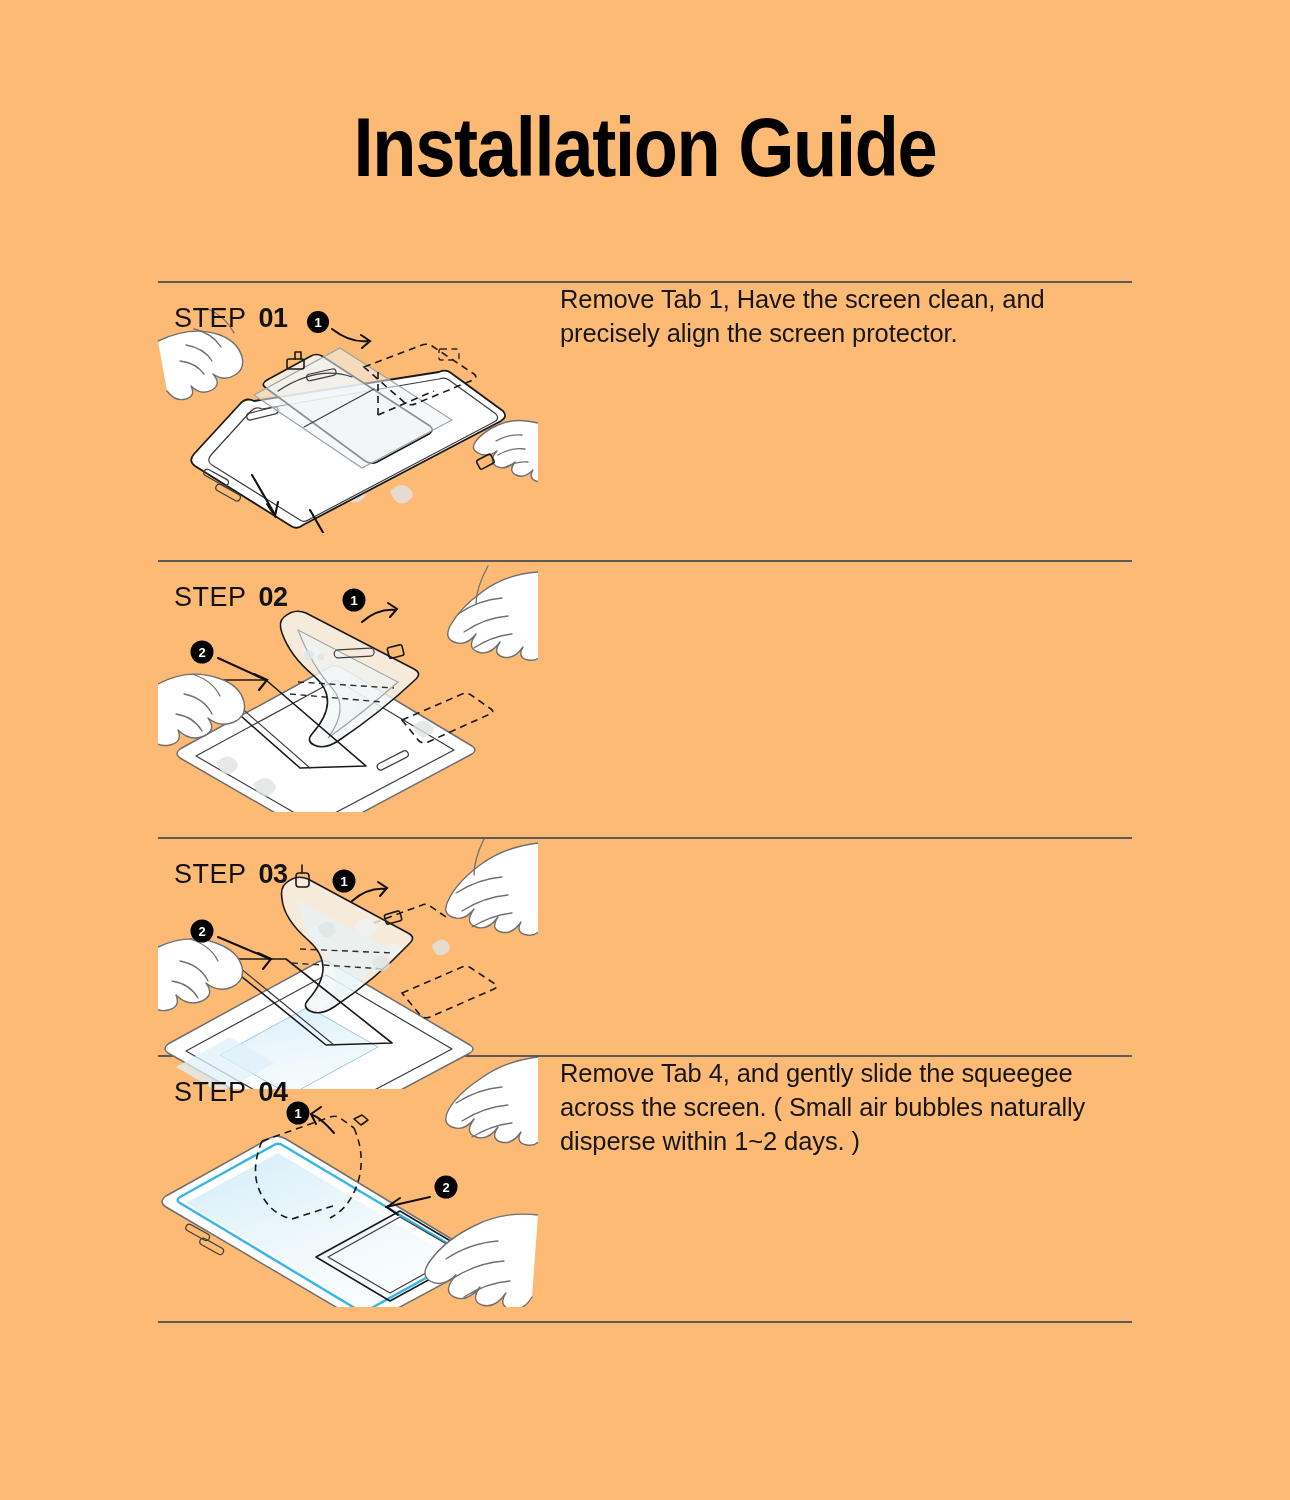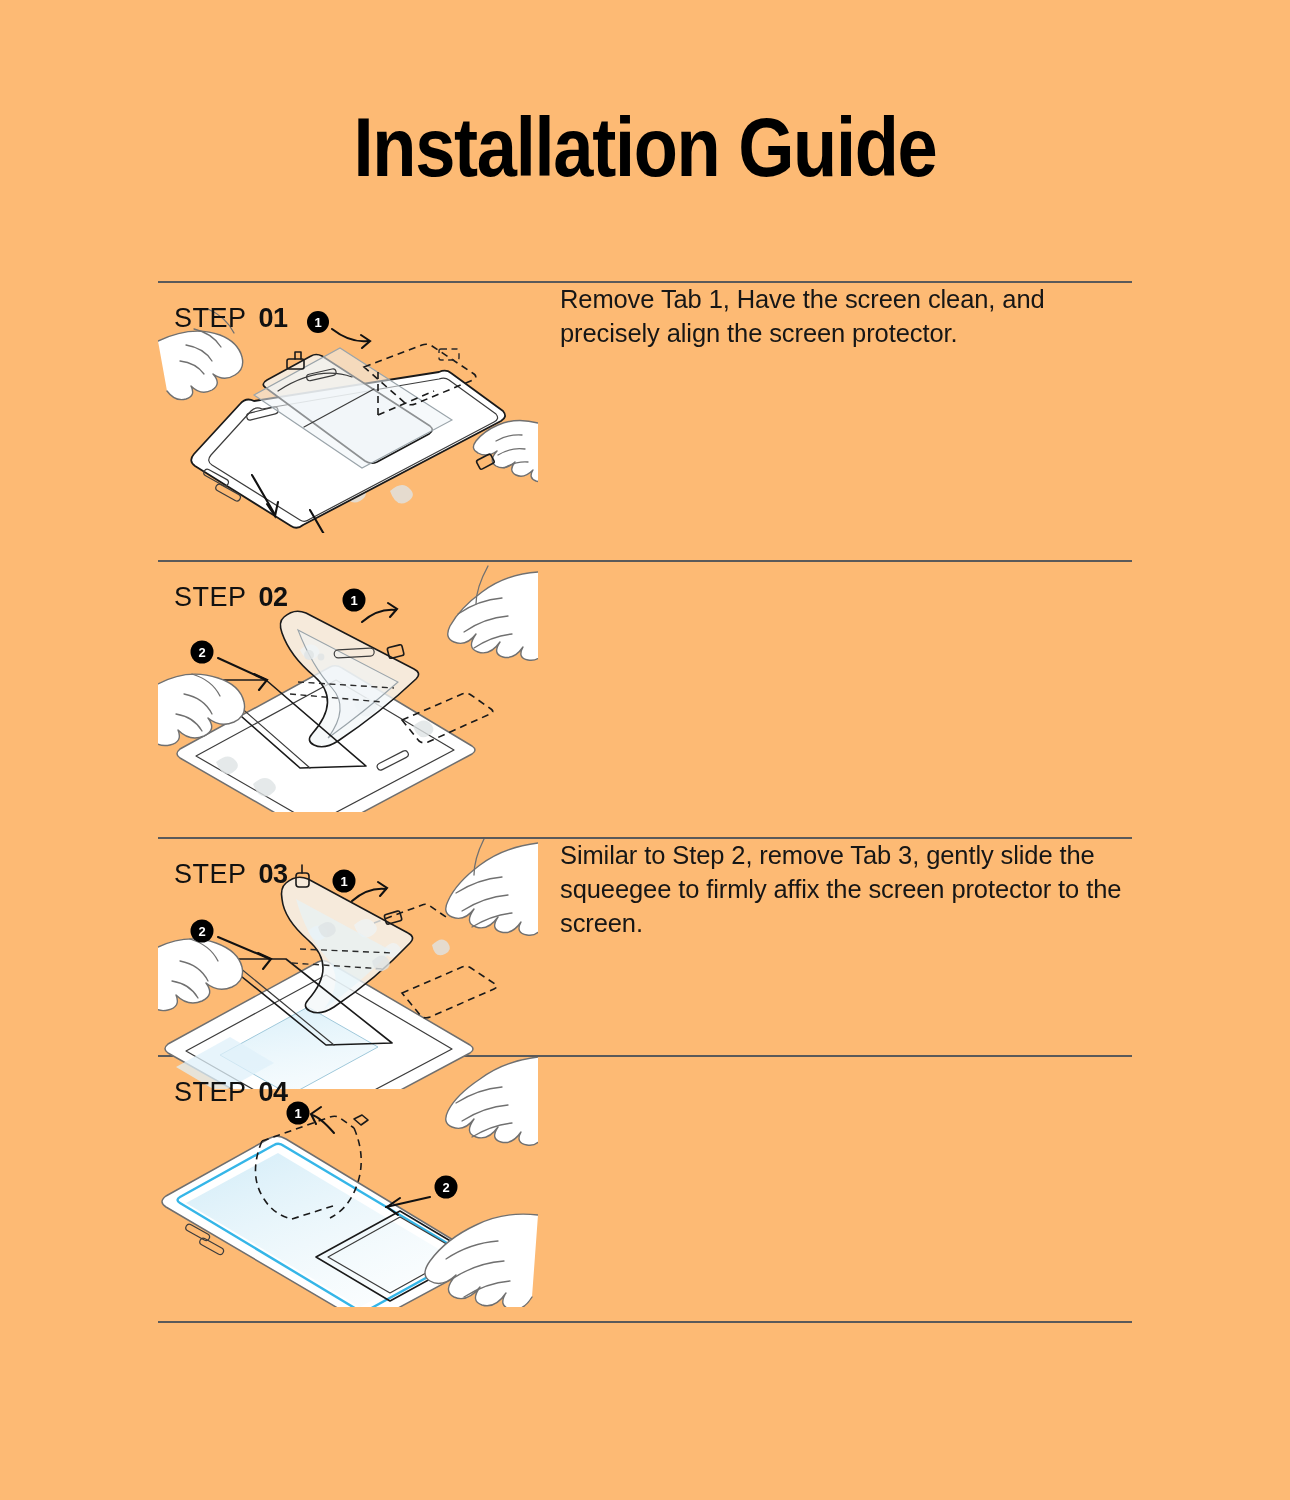--- a/index.html
+++ b/index.html
@@ -385,23 +385,20 @@
 
           <g>
             <circle class="badge" cx="44" cy="92" r="11.5"></circle>
             <text class="badge-t" x="44" y="97">2</text>
             <path class="arrow" d="M60 98 l52 22"></path>
             <path class="arrow" d="M100 114 l13 6 l-8 10"></path>
           </g>
         </svg>
       </div>
 
-      <div class="step-right">
-        <div class="step-desc">Similar to Step 2, remove Tab 3, gently slide the squeegee to firmly affix the screen protector to the screen.</div>
-      </div>
     </div>
 
     <div class="divider"></div>
 
     <div class="step-row row-4">
       <div class="step-left">
 
         <div class="step-label">
           <span>STEP</span><span class="num">04</span>
         </div>
@@ -462,18 +459,21 @@
 
           <g>
             <circle class="badge" cx="288" cy="130" r="11.5"></circle>
             <text class="badge-t" x="288" y="135">2</text>
             <path class="arrow" d="M272 140 l-44 10"></path>
             <path class="arrow" d="M242 141 l-13 9 l11 8"></path>
           </g>
         </svg>
       </div>
 
+      <div class="step-right">
+        <div class="step-desc">Remove Tab 4, and gently slide the squeegee across the screen. ( Small air bubbles naturally disperse within 1~2 days. )</div>
+      </div>
     </div>
 
     <div class="divider"></div>
 
   </div>
 </div>
 
 </body></html>

